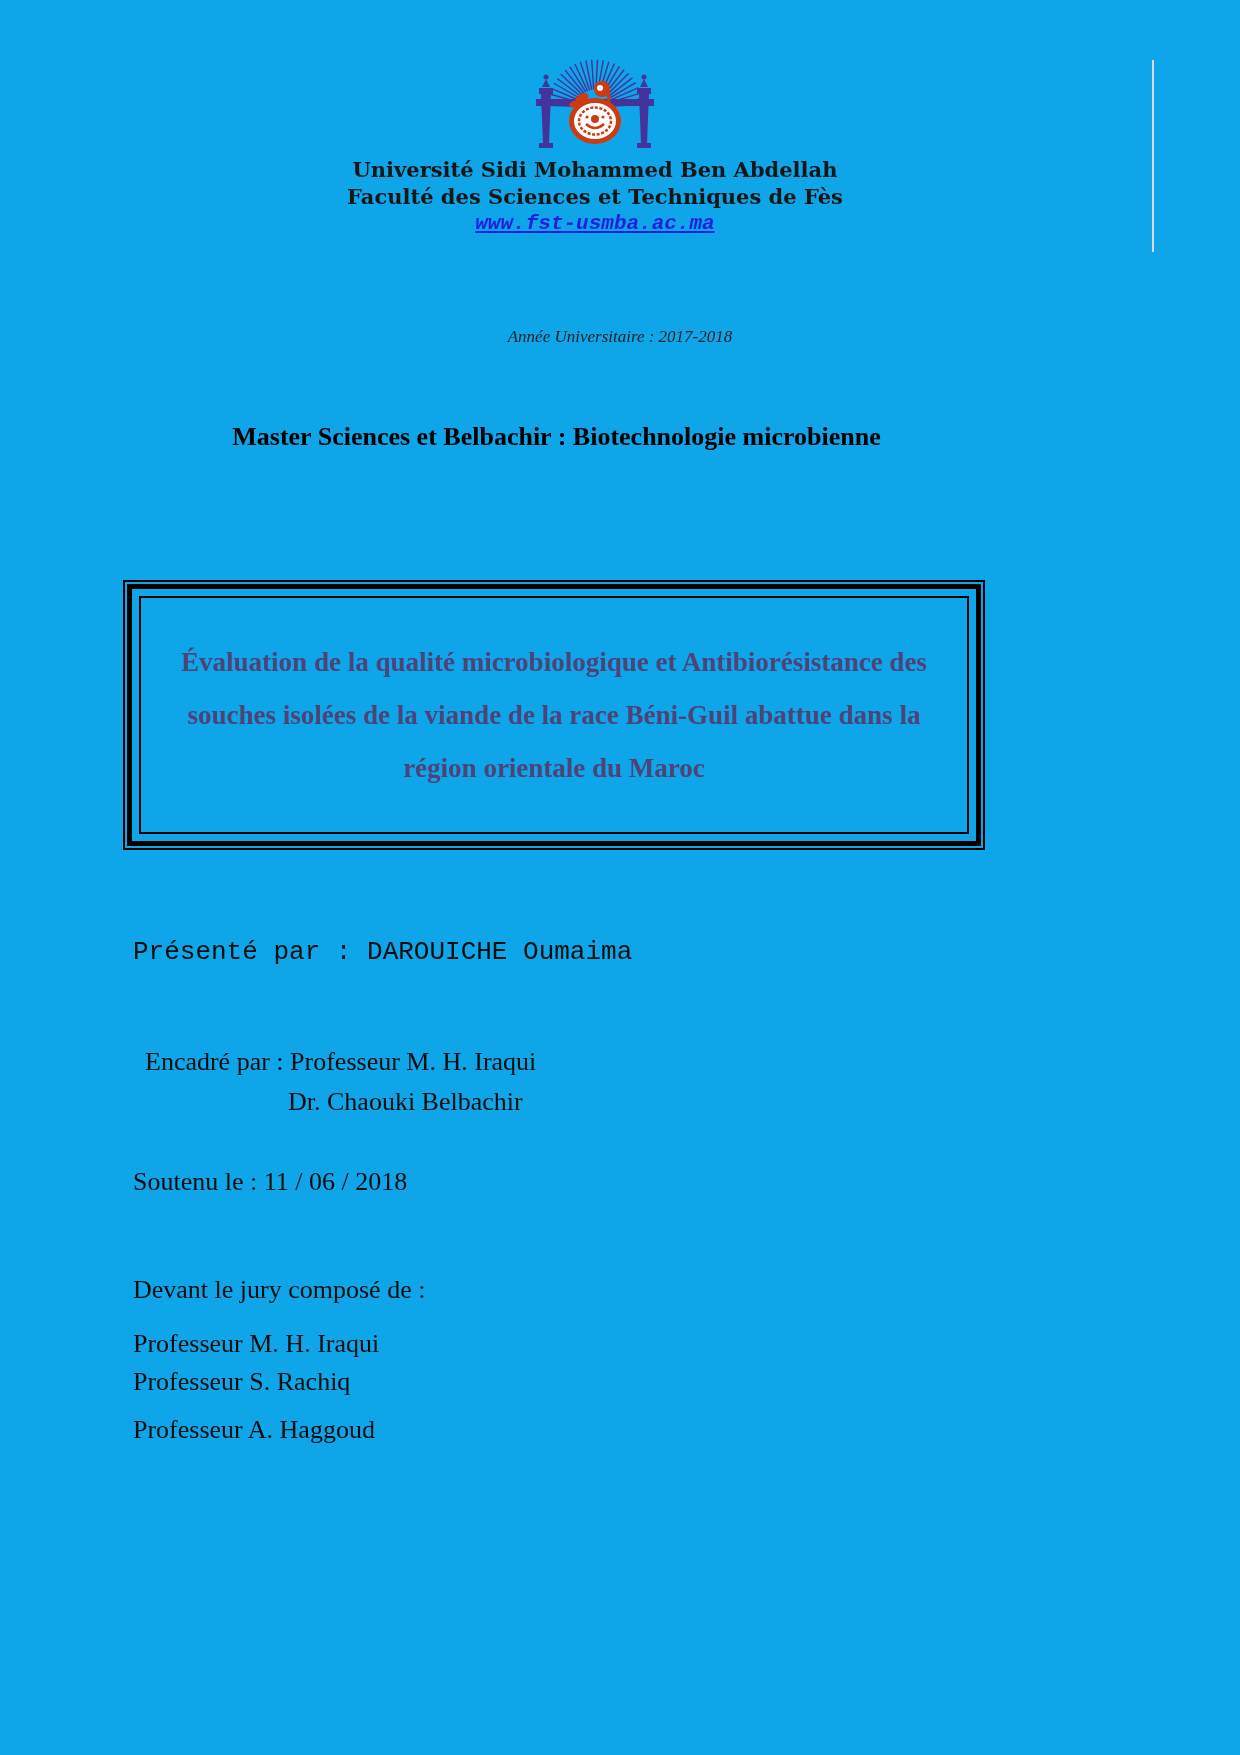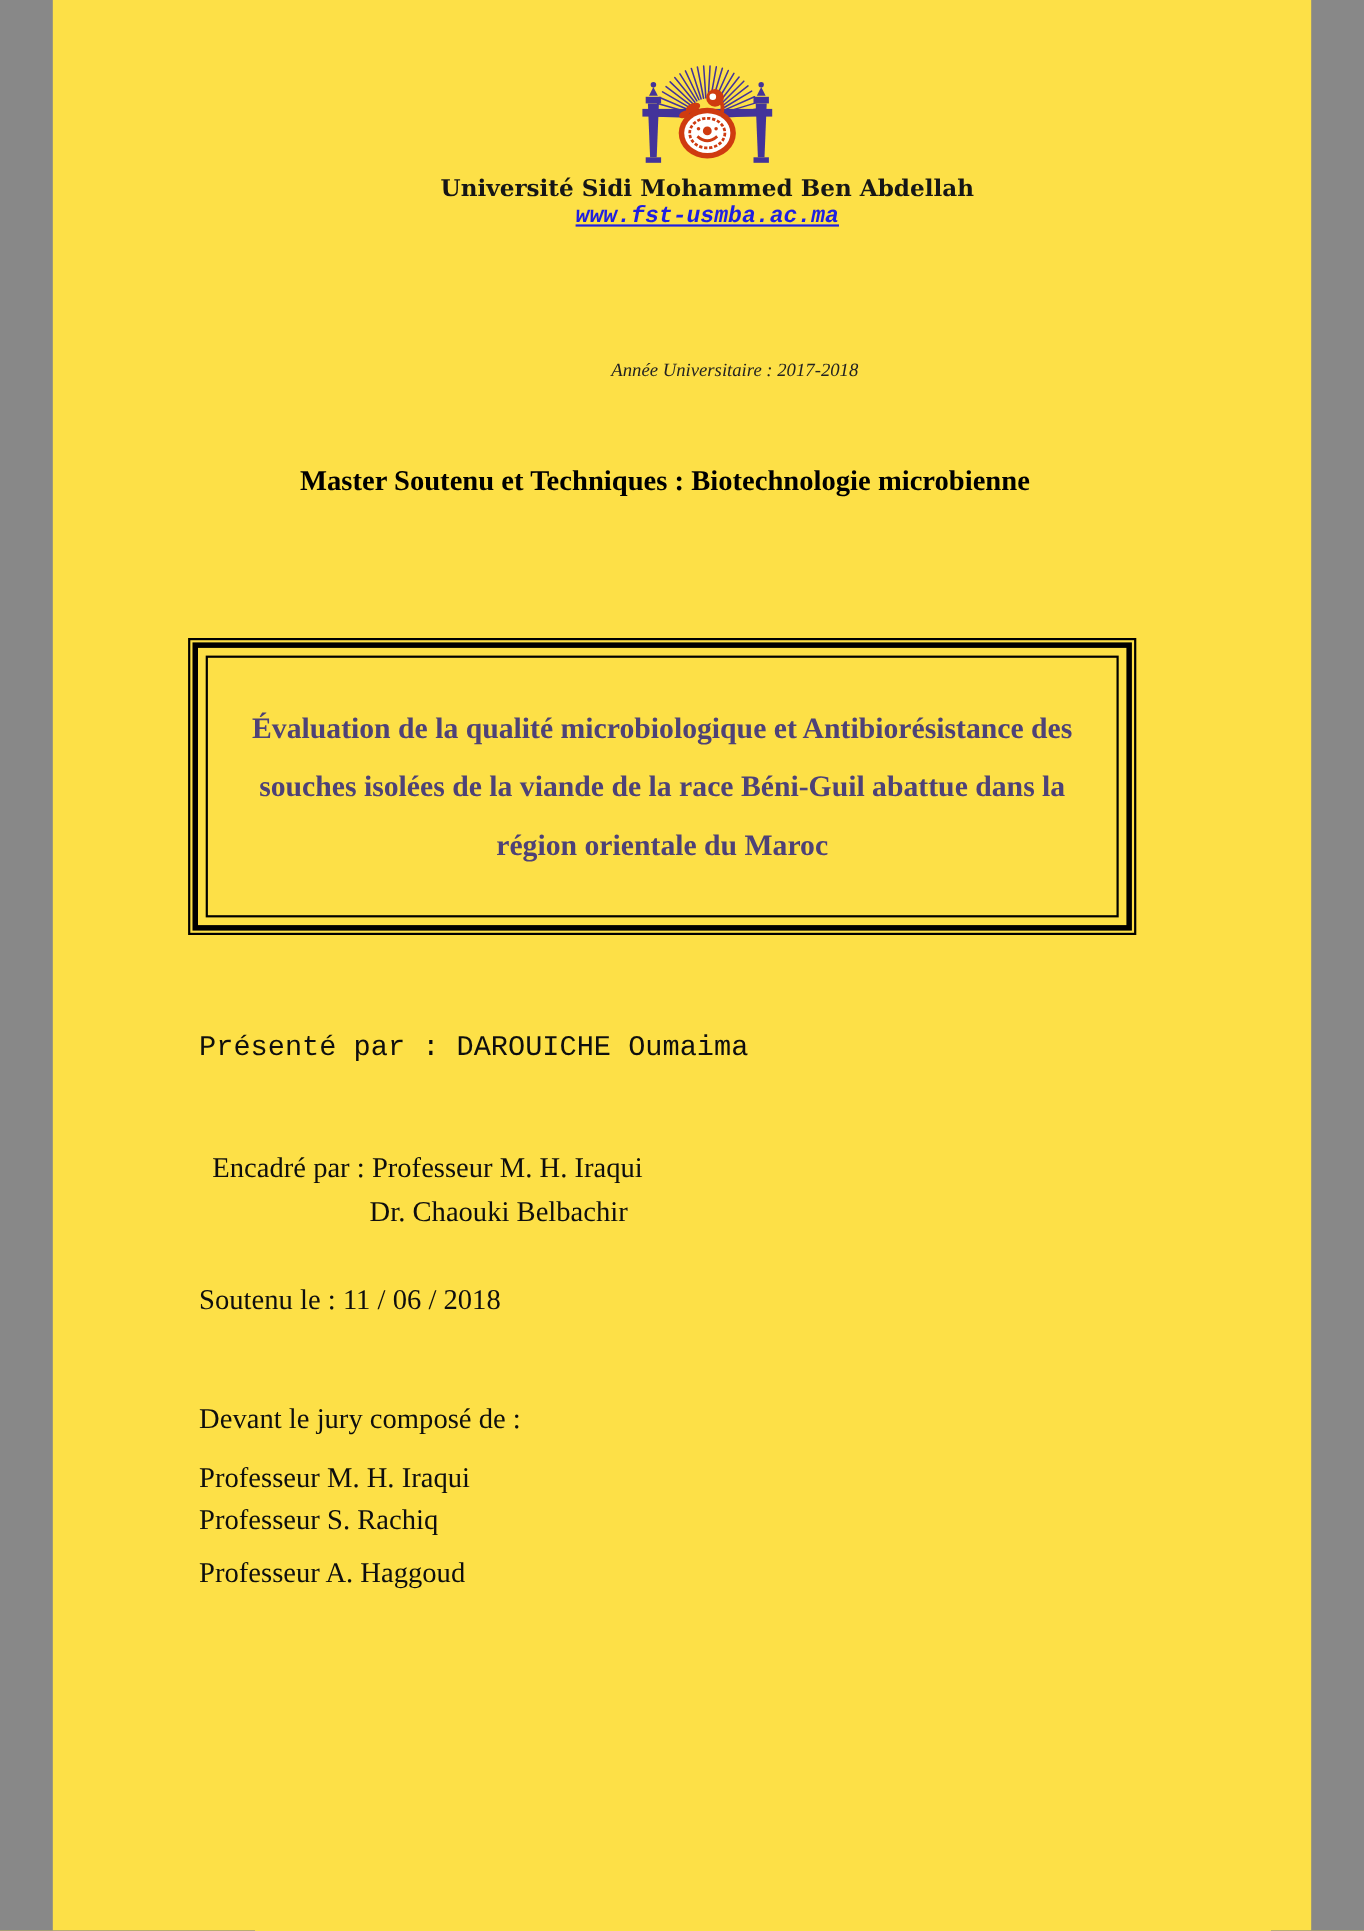--- a/index.html
+++ b/index.html
@@ -1,20 +1,20 @@
 <!DOCTYPE html>
 <html><head>
 <meta charset="utf-8">
 <style>
   html,body{margin:0;padding:0;background:#888;}
   .page{
     position:relative;
-    width:1144px;height:1755px;
+    width:1240px;height:1755px;
     margin:0 auto;
-    background:#fde047;
+    background:#0ea5e9;
     font-family:"Liberation Serif", serif;
     color:#111;
     overflow:hidden;
   }
   
   .header-block{
     position:absolute;top:50px;left:0;width:1190px;
     text-align:center;
   }
   .logo-wrap{display:inline-block;width:150px;height:102px;}
@@ -131,29 +131,30 @@
         <ellipse cx="75" cy="70" rx="26" ry="23" fill="#cf3b10"></ellipse>
         <ellipse cx="75" cy="70" rx="21" ry="18" fill="#ffffff"></ellipse>
         <ellipse cx="75" cy="70" rx="16" ry="13.5" fill="none" stroke="#cf3b10" stroke-width="2.5" stroke-dasharray="3 1.6"></ellipse>
         <circle cx="75" cy="68" r="4" fill="#cf3b10"></circle>
         <path d="M66,73 q9,8 18,0" stroke="#cf3b10" stroke-width="2.5" fill="none"></path>
         <circle cx="67" cy="66" r="1.6" fill="#cf3b10"></circle>
         <circle cx="83" cy="66" r="1.6" fill="#cf3b10"></circle>
       </svg>
     </div>
     <div class="org-line">Université Sidi Mohammed Ben Abdellah</div>
+    <div class="org-line">Faculté des Sciences et Techniques de Fès</div>
     <div><span class="site-link">www.fst-usmba.ac.ma</span></div>
   </div>
 
   <div class="page-divider"></div>
 
   <div class="academic-year">Année Universitaire : 2017-2018</div>
 
   <div class="program-block">
-    <div>Master Soutenu et Techniques : Biotechnologie microbienne</div>
+    <div>Master Sciences et Belbachir : Biotechnologie microbienne</div>
   </div>
 
   <div class="title-frame-outer">
     <div class="title-frame-mid">
       <div class="title-frame-inner">
         <div class="title-line">Évaluation de la qualité microbiologique et Antibiorésistance des</div>
         <div class="title-line">souches isolées de la viande de la race Béni-Guil abattue dans la</div>
         <div class="title-line">région orientale du Maroc</div>
       </div>
     </div>

